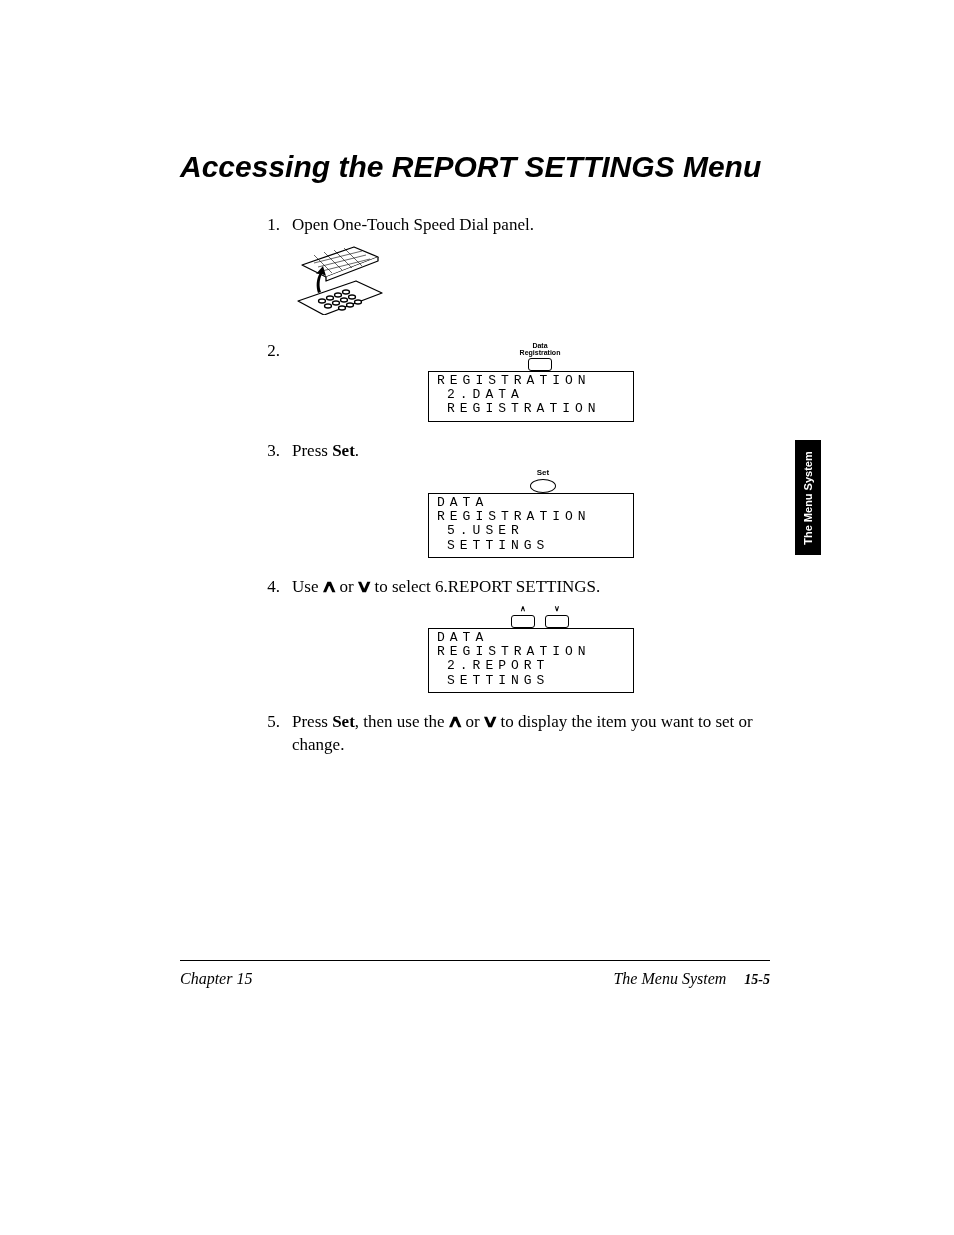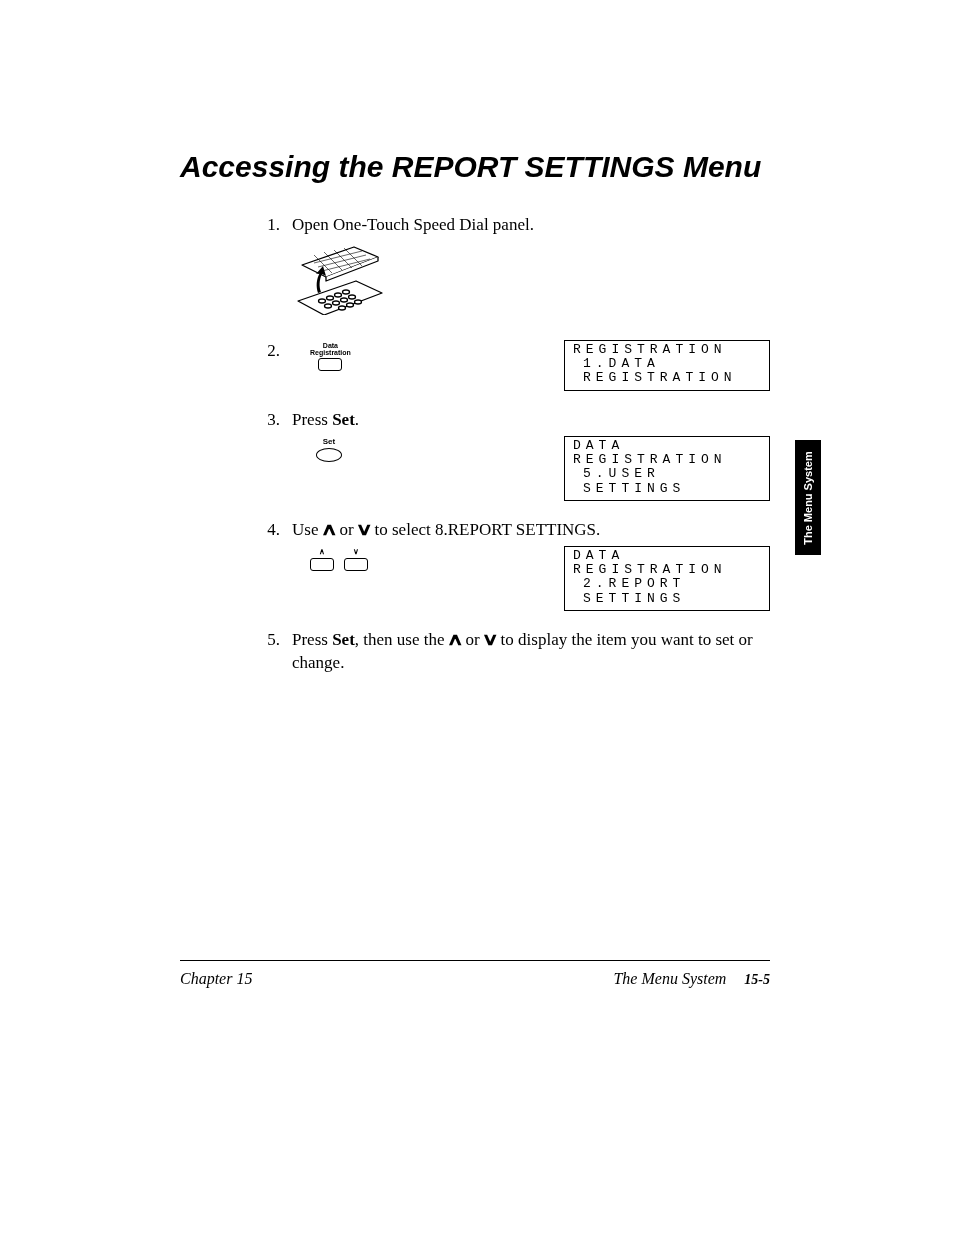--- a/index.html
+++ b/index.html
@@ -46,22 +46,23 @@
     left: 78px;
     top: 0;
     width: 22px;
     text-align: right;
   }
   .bold { font-weight: 700; }
   .step-body { display: block; }
   .step-extras {
     margin-top: 4px;
     display: flex;
-    align-items: flex-start;
+    align-items: center;
     justify-content: space-between;
+    flex-direction: column;
   }
 
   
   .lcd {
     border: 1.5px solid #000;
     padding: 2px 8px 4px 8px;
     font-family: "Courier New", monospace;
     font-size: 13px;
     letter-spacing: 5px;
     line-height: 1.1;
@@ -223,21 +224,21 @@
       <li>
         <span class="num">2.</span>
         <div class="step-extras">
           <div class="key-graphic" style="padding-left:18px;">
             <div class="key-label two-line" style="white-space:pre;">Data
 Registration</div>
             <div class="rect-key"></div>
           </div>
           <div class="lcd">
             <span class="line1">REGISTRATION</span>
-            <span class="line2">1.DATA REGISTRATION</span>
+            <span class="line2">2.DATA REGISTRATION</span>
           </div>
         </div>
       </li>
 
       <li>
         <span class="num">3.</span>
         <span class="step-body">
           <span>Press </span><span class="bold">Set</span><span>.</span>
         </span>
         <div class="step-extras">
@@ -248,21 +249,21 @@
           <div class="lcd">
             <span class="line1">DATA REGISTRATION</span>
             <span class="line2">5.USER SETTINGS</span>
           </div>
         </div>
       </li>
 
       <li>
         <span class="num">4.</span>
         <span class="step-body">
-          <span>Use </span><span class="caret">∧</span><span> or </span><span class="caret">∨</span><span> to select 8.REPORT SETTINGS.</span>
+          <span>Use </span><span class="caret">∧</span><span> or </span><span class="caret">∨</span><span> to select 6.REPORT SETTINGS.</span>
         </span>
         <div class="step-extras">
           <div class="arrow-row">
             <div class="key-graphic">
               <div class="key-label">∧</div>
               <div class="rect-key"></div>
             </div>
             <div class="key-graphic">
               <div class="key-label">∨</div>
               <div class="rect-key"></div>

